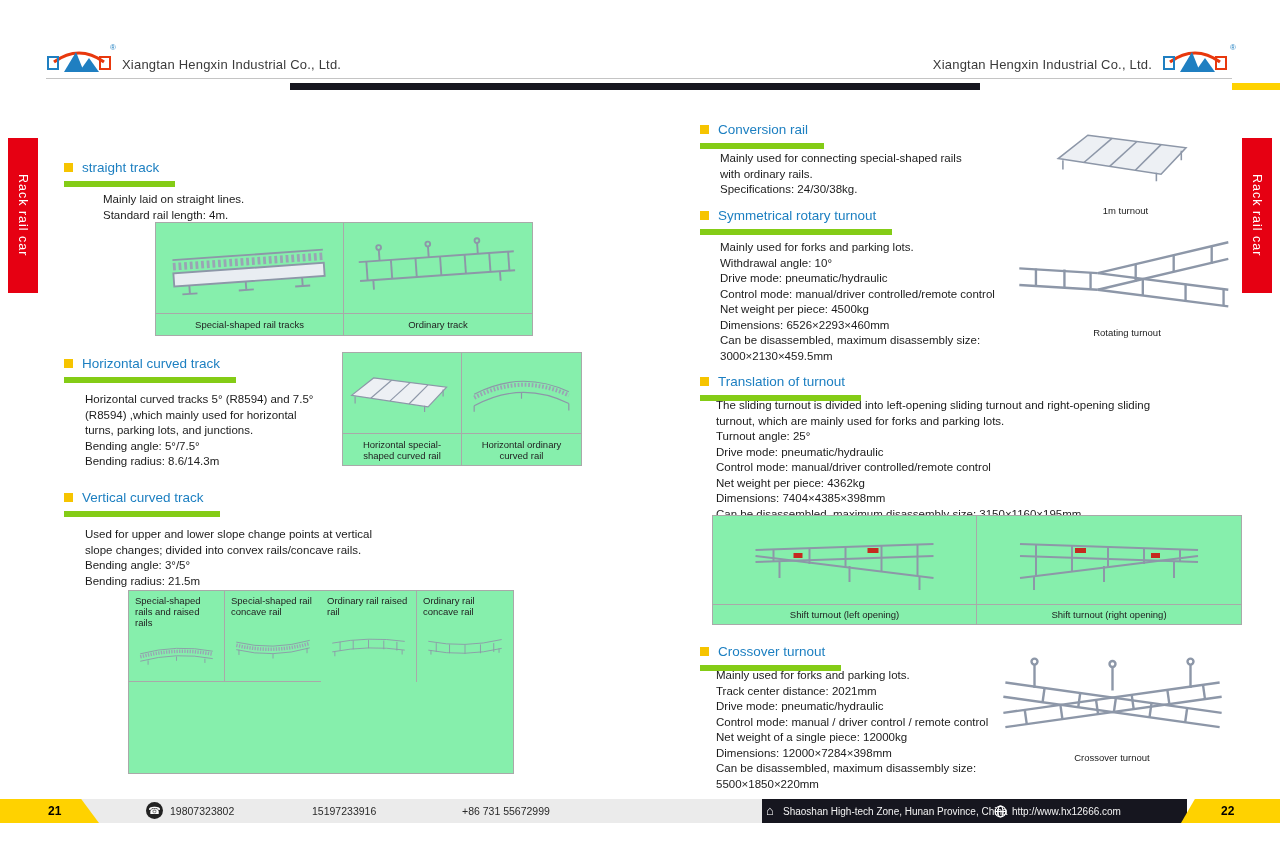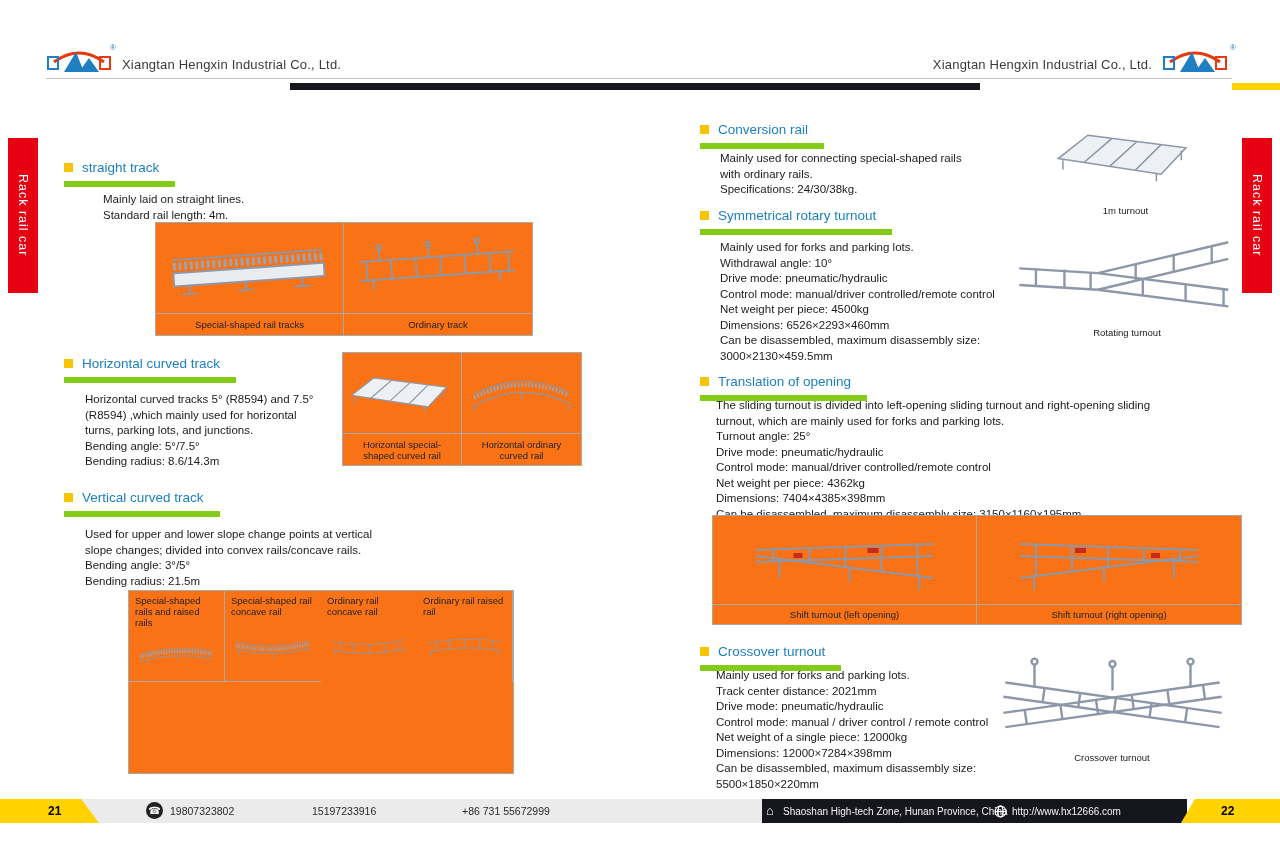--- a/index.html
+++ b/index.html
@@ -27,21 +27,21 @@
   
   .sec-head{position:absolute;display:flex;align-items:center;gap:9px;
     padding:0 16px 6px 0;border-bottom:6px solid #84cc16;}
   .bullet{width:9px;height:9px;background:#f6c400;flex:0 0 auto;}
   .sec-title{color:#1c7fc1;font-size:13.5px;white-space:nowrap;}
 
   
   .body{position:absolute;font-size:11.5px;line-height:15.5px;color:#1b1b1b;white-space:pre-line;}
 
   
-  .imgbox{position:absolute;border:1px solid #a9a9a9;display:grid;background:#f97316;}
+  .imgbox{position:absolute;border:1px solid #a9a9a9;display:grid;background:#86efac;}
   .imgbox .icell{display:flex;align-items:center;justify-content:center;padding:4px;min-width:0;min-height:0;}
   .imgbox .icell svg{width:100%;height:100%;}
   .br{border-right:1px solid #a9a9a9;}
   .bt{border-top:1px solid #a9a9a9;}
   .bb{border-bottom:1px solid #a9a9a9;}
   .capcell{display:flex;align-items:center;justify-content:center;text-align:center;
     font-size:9.5px;line-height:11px;color:#222;white-space:pre-line;padding:2px;}
   .vcell{display:flex;flex-direction:column;padding:4px 6px;min-width:0;min-height:0;}
   .vcap{font-size:9.5px;color:#222;}
   .vcell svg{flex:1;width:100%;min-height:0;}
@@ -336,30 +336,30 @@
       <svg viewBox="0 0 190 80">
           <use href="#sym-raised-special"></use>
         </svg>
     </div>
     <div class="vcell bb">
       <span class="vcap">Special-shaped rail concave rail</span>
       <svg viewBox="0 0 190 80">
           <use href="#sym-concave-special"></use>
         </svg>
     </div>
+    <div class="vcell br">
+      <span class="vcap">Ordinary rail raised rail</span>
+      <svg viewBox="0 0 190 80">
+          <use href="#sym-raised-plain"></use>
+        </svg>
+    </div>
     <div class="vcell">
       <span class="vcap">Ordinary rail concave rail</span>
       <svg viewBox="0 0 190 80">
           <use href="#sym-concave-plain"></use>
-        </svg>
-    </div>
-    <div class="vcell br">
-      <span class="vcap">Ordinary rail raised rail</span>
-      <svg viewBox="0 0 190 80">
-          <use href="#sym-raised-plain"></use>
         </svg>
     </div>
   </div>
 
   <div class="sec-head" style="left:700px;top:122px;">
     <span class="bullet"></span>
     <span class="sec-title">Conversion rail</span>
   </div>
   <div class="body" style="left:720px;top:151px;width:330px;">Mainly used for connecting special-shaped rails
  with ordinary rails.
@@ -385,21 +385,21 @@
 3000×2130×459.5mm</div>
   <div class="solo" style="left:1005px;top:228px;width:240px;height:95px;">
     <svg viewBox="0 0 190 80">
         <use href="#sym-rotary"></use>
       </svg>
   </div>
   <div class="imgcap" style="left:1047px;top:327px;width:160px;">Rotating turnout</div>
 
   <div class="sec-head" style="left:700px;top:374px;">
     <span class="bullet"></span>
-    <span class="sec-title">Translation of opening</span>
+    <span class="sec-title">Translation of turnout</span>
   </div>
   <div class="body" style="left:716px;top:398px;width:480px;">The sliding turnout is divided into left-opening sliding turnout and right-opening sliding
 turnout, which are mainly used for forks and parking lots.
 Turnout angle: 25°
 Drive mode: pneumatic/hydraulic
 Control mode: manual/driver controlled/remote control
 Net weight per piece: 4362kg
 Dimensions: 7404×4385×398mm
 Can be disassembled, maximum disassembly size: 3150×1160×195mm</div>
 

